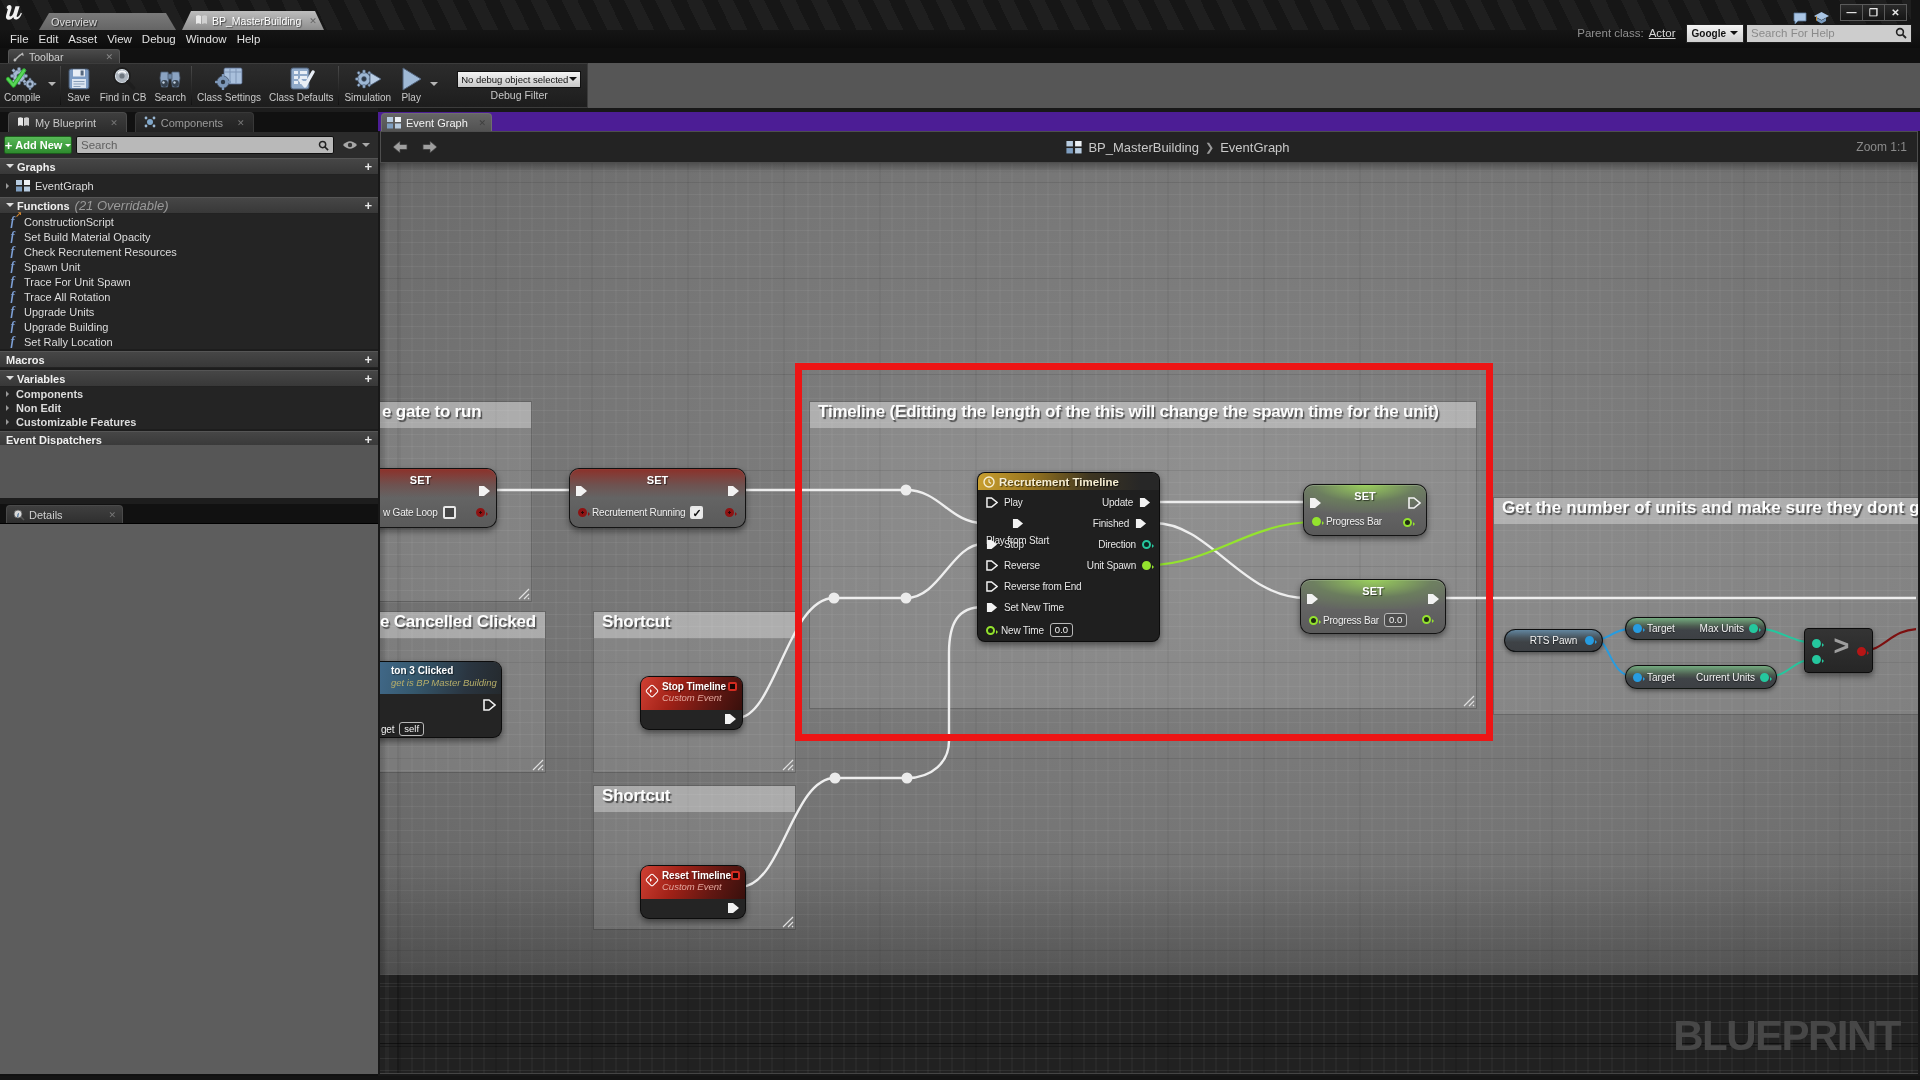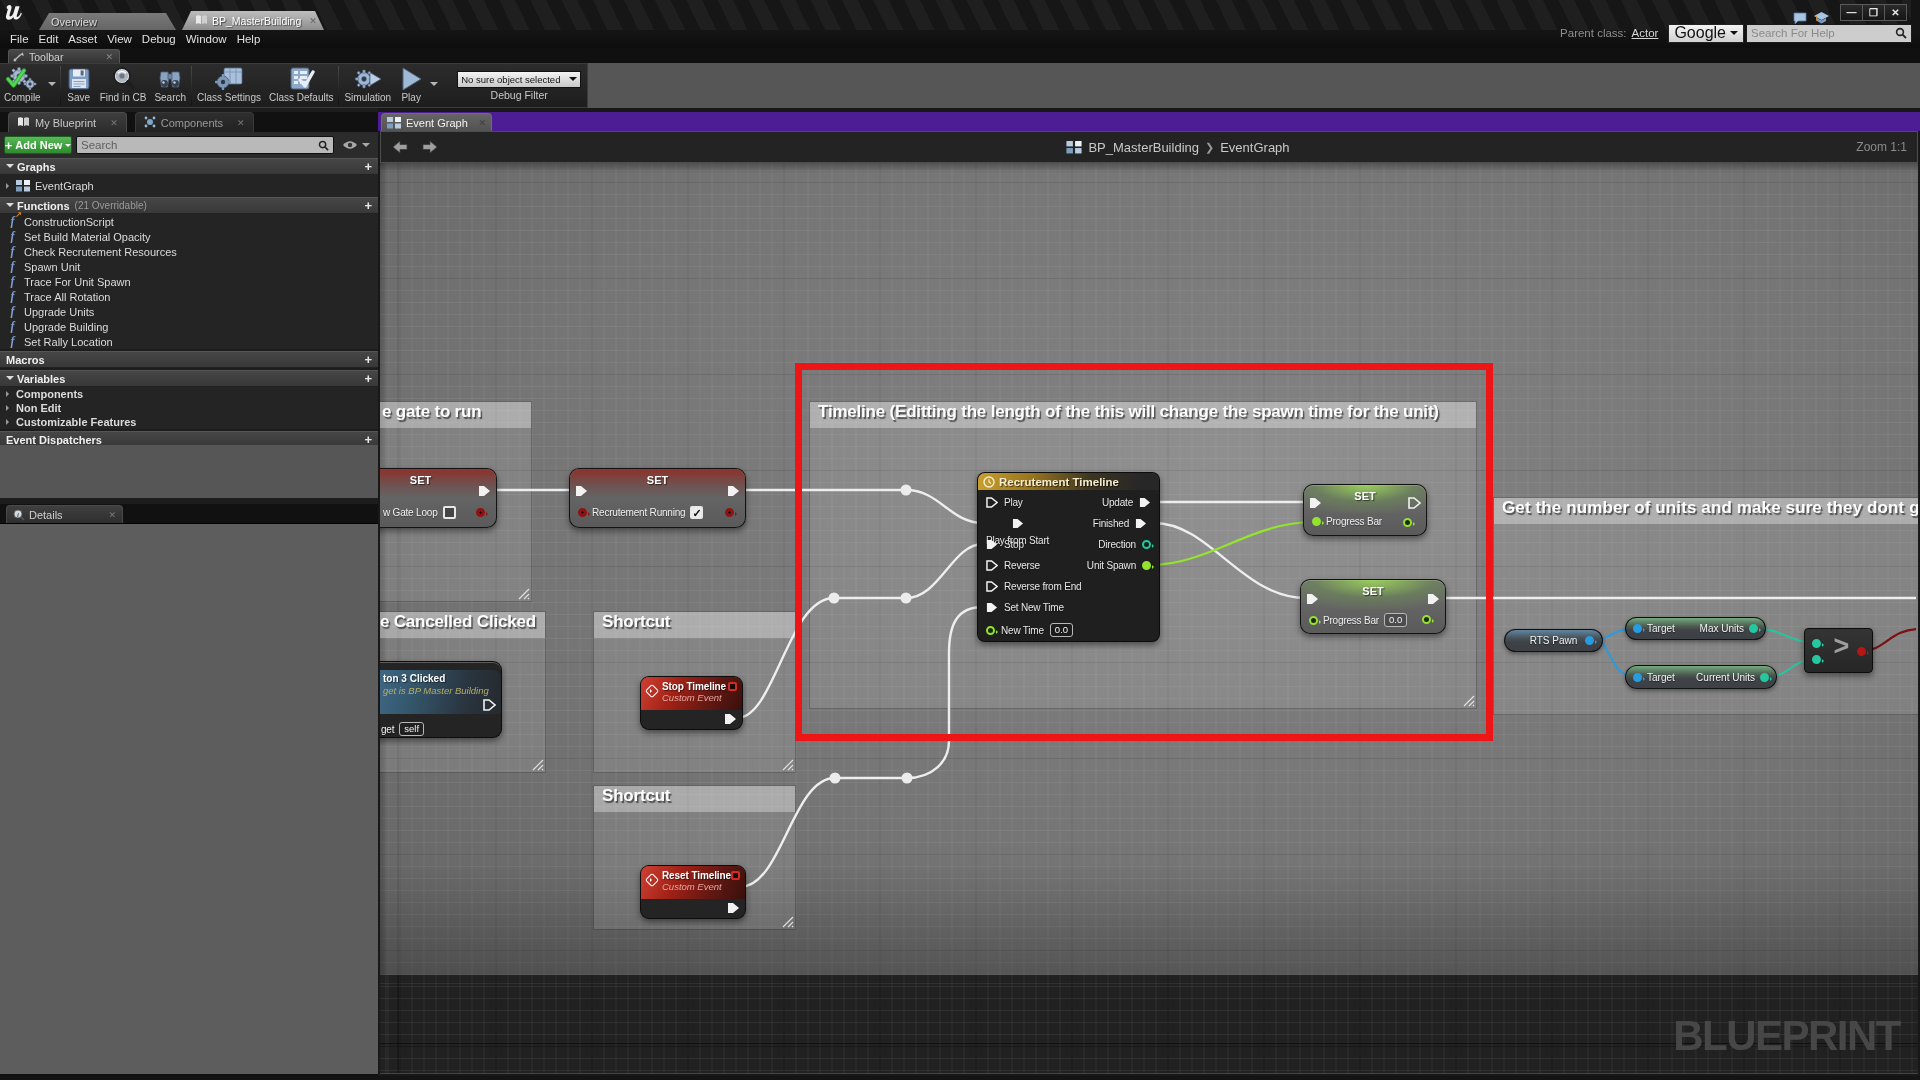--- a/index.html
+++ b/index.html
@@ -30,21 +30,21 @@
     color:#e8e8e8; font-size:10px; line-height:15px; text-align:center; font-weight:bold; margin-left:-1px; }
 
   
   #menubar { position:absolute; left:0; top:30px; width:1920px; height:18px; background:linear-gradient(#151515,#0d0d0d);
     color:#e0e0e0; font-size:12px; }
   #menubar .items { position:absolute; left:10px; top:0; height:18px; display:flex; gap:10px; align-items:center; font-size:11.5px; }
   #menu-right { position:absolute; right:8px; top:-12px; height:30px; display:flex; align-items:center; }
   #parent-class-label { color:#8f8f8f; font-size:11.5px; }
   #parent-class-value { color:#d6d6d6; font-size:11.5px; margin-left:5px; text-decoration:underline; }
   #google-btn { margin-left:10px; height:19px; background:linear-gradient(#f5f5f5,#cfcfcf); color:#111;
-    font-size:16px; font-weight:normal; padding:1px 5px; border:1px solid #222; display:flex; align-items:center; }
+    font-size:10px; font-weight:bold; padding:1px 5px; border:1px solid #222; display:flex; align-items:center; }
   #google-btn .caret { margin-left:4px; width:0; height:0; border:4px solid transparent; border-top-color:#111; margin-top:4px; }
   #help-search { margin-left:2px; width:166px; height:19px; background:#cdcdcd; border:1px solid #1a1a1a;
     display:flex; align-items:center; padding:0 4px; }
   #help-search input { flex:1; background:transparent; border:none; outline:none; font-size:11.5px; color:#333;
     font-family:"Liberation Sans",sans-serif; width:100%; }
   #help-search input::placeholder { color:#8a8a8a; }
 
   
   #toolbar-strip { position:absolute; left:0; top:48px; width:1920px; height:15px; background:#101010; }
   #toolbar-tab { position:absolute; left:8px; top:1px; width:112px; height:14px; background:linear-gradient(#4a4a4a,#333);
@@ -86,21 +86,21 @@
     font-family:"Liberation Sans",sans-serif; }
   #mbp-search input::placeholder { color:#5f5f5f; }
   #eye-filter { display:flex; align-items:center; margin:0 4px 0 8px; gap:4px; }
   #eye-filter .caret { width:0; height:0; border:4px solid transparent; border-top-color:#aaa; margin-top:4px; }
 
   #mbp-list { position:absolute; left:0; top:50px; width:378px; }
   .sec-head { position:relative; height:17px; background:linear-gradient(#464646,#383838); border-top:1px solid #555; border-bottom:1px solid #222;
     display:flex; align-items:center; padding:0 6px; }
   .sec-head .arrow { width:0; height:0; border:4px solid transparent; border-top-color:#ddd; margin:2px 3px 0 0; }
   .sec-head .t { color:#f0f0f0; font-size:11px; font-weight:bold; }
-  .sec-head .cnt { color:#9a9a9a; font-size:10px; margin-left:5px; }
+  .sec-head .cnt { color:#9a9a9a; font-size:13px; margin-left:5px;font-style:italic; }
   .sec-head .plus { margin-left:auto; color:#e8e8e8; font-size:13px; font-weight:bold; }
   .mbp-row { height:15px; display:flex; align-items:center; padding-left:6px; color:#dcdcdc; font-size:11px; background:#242424; }
   .mbp-row.tall { height:22px; background:#242424; }
   .exp { width:0; height:0; border:3.5px solid transparent; border-left-color:#9a9a9a; margin-right:4px; }
   [data-name="functions-list"] div.mbp-row:nth-of-type(1) .fico::after { content:"\2197"; color:#cd8430; font-size:8px; font-style:normal; position:absolute; right:-3px; top:-4px; }
   .fico { position:relative; color:#7d9fd4; font-style:italic; font-family:"Liberation Serif",serif; font-weight:bold; font-size:12px; width:13px; text-align:center; margin-right:5px; }
   #mbp-empty { position:absolute; left:0; top:337px; width:378px; height:53px; background:#565656; }
 
   #details-panel { position:absolute; left:0; top:396px; width:378px; height:572px; background:#111; }
   #details-tab { position:absolute; left:6px; top:1px; width:117px; height:18px; background:linear-gradient(#3f3f3f,#2f2f2f);
@@ -200,22 +200,22 @@
     background:linear-gradient(115deg, #d04033 0%, #a02117 35%, #611712 70%, #38100c 100%);
     padding:4px 6px 0 21px; }
   .node-event .t1 { color:#fff; font-size:10px; font-weight:bold; letter-spacing:-0.1px; white-space:nowrap; text-shadow:1px 1px 1px rgba(0,0,0,0.5); white-space:nowrap; }
   .node-event .t2 { color:#e2a69c; font-size:9.5px; font-style:italic; margin-top:0px; }
   .event-ico { position:absolute; left:6px; top:9px; width:10px; height:10px; border:1.5px solid #fff; transform:rotate(45deg); border-radius:2px; }
   .event-ico:after { content:""; position:absolute; left:1.5px; top:1.5px; width:0; height:0; border:2.6px solid transparent; border-left-color:#fff; transform:rotate(-45deg); }
   .delegate-pin { position:absolute; width:9px; height:9px; border:2px solid #d22b20; border-radius:2px; background:#1b0503; }
 
   
   #node-btn3 { background:#242424; border-radius:9px; }
-  #node-btn3 .ehead { position:absolute; left:0; top:0; right:0; height:44px; border-radius:8px 8px 0 0;
-    background:linear-gradient(100deg, #477197 0%, #35586d 40%, #2a3540 75%, #252a2e 100%); padding:3px 6px 0 32px;margin-top:8px; }
+  #node-btn3 .ehead { position:absolute; left:8px; top:0; right:0; height:32px; border-radius:8px 8px 0 0;
+    background:linear-gradient(100deg, #477197 0%, #35586d 40%, #2a3540 75%, #252a2e 100%); padding:3px 6px 0 32px; }
   #node-btn3 .t1 { color:#fff; font-size:10px; font-weight:bold; white-space:nowrap; text-shadow:1px 1px 1px rgba(0,0,0,0.5); }
   #node-btn3 .t2 { color:#b6ad69; font-size:9.5px; font-style:italic; margin-top:1px; white-space:nowrap; }
 
   
   .pill { position:absolute; border-radius:12px; border:1.5px solid rgba(8,8,8,0.9); display:flex; align-items:center;
     box-shadow:0 2px 4px rgba(0,0,0,0.4); color:#f2f2f2; font-size:10px; }
   .pill .lbl { text-shadow:0 1px 1px rgba(0,0,0,0.5); white-space:nowrap; }
   .pill-blue { background:linear-gradient(to bottom, #62869f 0%, #47525a 38%, #3e4246 58%, #3c3f43 100%); }
   .pill-green { background:linear-gradient(to bottom, #74ab7f 0%, #4e5e52 38%, #3f4347 58%, #3d4044 100%); }
 
@@ -439,21 +439,21 @@
       </div>
       <div class="tbtn" data-name="play-button">
         <svg data-name="play-icon" width="24" height="26" viewBox="0 0 24 26">
           <path d="M4 2 L22 13 4 24 Z" fill="#9fb9d6" stroke="#51627a" stroke-width="1"></path>
         </svg>
         <span class="lbl">Play</span>
       </div>
       <div class="tcaret" data-name="play-options-dropdown"></div>
       <div id="debug-area">
         <div id="debug-combo" data-name="debug-object-dropdown">
-          <span data-name="debug-combo-label">No sure object selected</span>
+          <span data-name="debug-combo-label">No debug object selected</span>
             <span class="caret" data-name="chevron-down-icon"></span>
         </div>
         <span id="debug-filter-label" data-name="debug-filter-label">Debug Filter</span>
       </div>
     </div>
   </div>
 
   <div id="left-col" data-name="left-dock-column">
     <div id="panel-tabs" data-name="left-panel-tabs">
       <div class="ptab" data-name="tab-my-blueprint">

